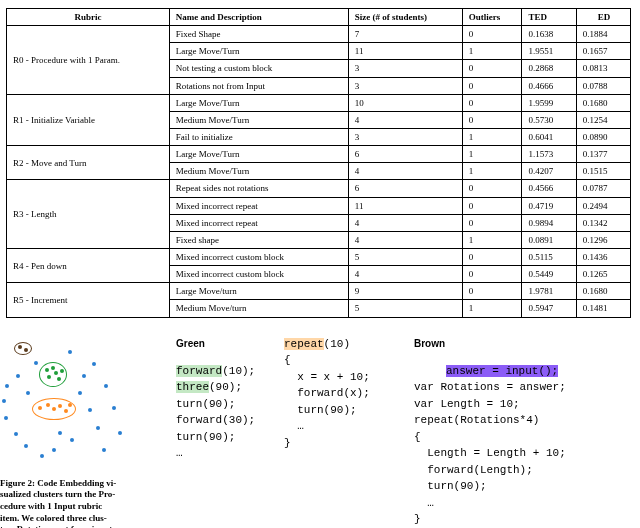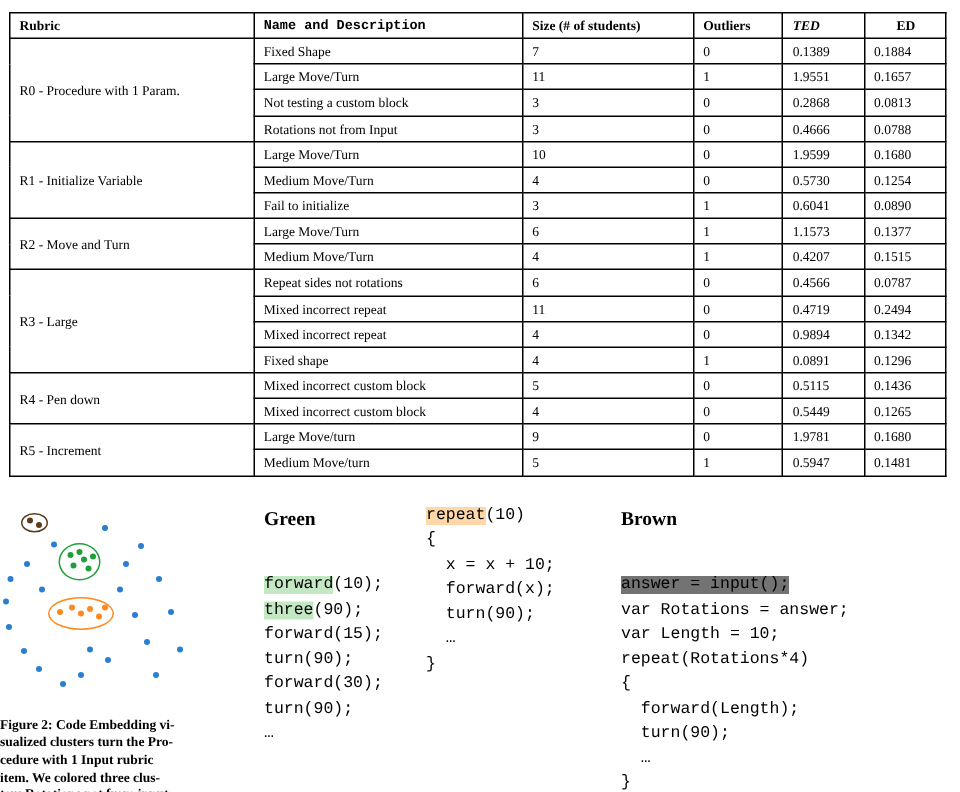--- a/index.html
+++ b/index.html
@@ -1,52 +1,52 @@
 <!DOCTYPE html>
 <html><head>
 <meta charset="utf-8">
 <style>
   * { box-sizing: border-box; margin: 0; padding: 0; }
   body { font-family: "Times New Roman", Times, serif; font-size: 9.5px; color: #000; background: #fff; width: 640px; }
   .page { padding: 8px 8px 0 0; }
   table { border-collapse: collapse; width: 625px; margin-left: 6px; }
   th, td { border: 1px solid #000; padding: 2px 6px; text-align: left; font-size: 9px; line-height: 1.35; vertical-align: middle; }
   th { font-weight: bold; }
-  .rubric-col { width: 150px; }
-  .name-col { width: 165px; font-family: Liberation Mono, monospace; }
+  .rubric-col { width: 150px; text-align: center; }
+  .name-col { width: 165px; }
   .size-col { width: 105px; }
   .out-col { width: 55px; }
-  .ted-col { width: 50px; font-style: italic; }
+  .ted-col { width: 50px; }
   .ed-col { width: 50px; padding-left: 21px; }
 
   .lower { display: flex; margin-top: 18px; }
 
   .scatter-col { width: 132px; padding-left: 0; }
   .scatter { position: relative; width: 128px; height: 130px; margin-left: 0; }
   .dot { position: absolute; width: 4px; height: 4px; border-radius: 50%; }
   .blue { background: #2a7fd1; }
   .green { background: #1f9e3a; }
   .orange { background: #ff8a1f; }
   .brown { background: #5a3b1d; }
   .ring { position: absolute; border-radius: 50%; background: transparent; }
   .ring-brown { border: 1.5px solid #5a3b1d; width: 18px; height: 13px; left: 14px; top: 6px; }
   .ring-green { border: 1.5px solid #1f9e3a; width: 28px; height: 25px; left: 39px; top: 26px; }
   .ring-orange { border: 1.5px solid #ff8a1f; width: 44px; height: 22px; left: 32px; top: 62px; }
 
   .figcap { font-size: 9px; font-weight: bold; line-height: 1.3; margin-top: 12px; padding-left: 0; }
 
   .code-cols { flex: 1; display: flex; gap: 0; padding-left: 44px; }
   .code-col { font-family: Consolas, "Courier New", monospace; font-size: 11px; line-height: 1.5; }
-  .code-col .hdr { font-family: Liberation Serif, serif; font-weight: bold; font-size: 13px; margin-bottom: 27px; }
+  .code-col .hdr { font-family: Liberation Sans, sans-serif; font-weight: bold; font-size: 10px; margin-bottom: 12px; }
   .code-col.green-col { width: 108px; }
   .code-col.orange-col { width: 130px; }
   .code-col.brown-col { width: 200px; }
   .hl-green { background: #c4e8c4; }
   .hl-orange { background: #ffd7a8; }
-  .hl-pink { background: #737373; }
+  .hl-pink { background: #8b5cf6; margin-left: 32px; }
 </style>
 </head>
 <body>
 
 <div class="page">
 
   <table>
     <thead>
       <tr>
         <th class="rubric-col">Rubric</th>
@@ -56,21 +56,21 @@
         <th class="ted-col">TED</th>
         <th class="ed-col">ED</th>
       </tr>
     </thead>
     <tbody id="tbody">
         <tr>
           <td rowspan="4">R0 - Procedure with 1 Param.</td>
           <td>Fixed Shape</td>
           <td>7</td>
           <td>0</td>
-          <td>0.1389</td>
+          <td>0.1638</td>
           <td>0.1884</td>
         </tr>
         <tr>
           <td>Large Move/Turn</td>
           <td>11</td>
           <td>1</td>
           <td>1.9551</td>
           <td>0.1657</td>
         </tr>
         <tr>
@@ -118,21 +118,21 @@
           <td>0.1377</td>
         </tr>
         <tr>
           <td>Medium Move/Turn</td>
           <td>4</td>
           <td>1</td>
           <td>0.4207</td>
           <td>0.1515</td>
         </tr>
         <tr>
-          <td rowspan="4">R3 - Large</td>
+          <td rowspan="4">R3 - Length</td>
           <td>Repeat sides not rotations</td>
           <td>6</td>
           <td>0</td>
           <td>0.4566</td>
           <td>0.0787</td>
         </tr>
         <tr>
           <td>Mixed incorrect repeat</td>
           <td>11</td>
           <td>0</td>
@@ -241,21 +241,20 @@
         <span>ters Rotations not from input</span><br>
         
       </div>
     </div>
 
     <div class="code-cols">
       <div class="code-col green-col">
         <div class="hdr">Green</div>
         <div><span class="hl-green">forward</span><span>(10);</span></div>
         <div><span class="hl-green">three</span><span>(90);</span></div>
-        <div>forward(15);</div>
         <div>turn(90);</div>
         <div>forward(30);</div>
         <div>turn(90);</div>
         <div>…</div>
       </div>
 
       <div class="code-col orange-col">
         <div><span class="hl-orange">repeat</span><span>(10)</span></div>
         <div>{</div>
         <div style="white-space:pre">  x = x + 10;</div>
@@ -265,20 +264,21 @@
         <div>}</div>
       </div>
 
       <div class="code-col brown-col">
         <div class="hdr">Brown</div>
         <div><span class="hl-pink">answer = input();</span></div>
         <div>var Rotations = answer;</div>
         <div>var Length = 10;</div>
         <div>repeat(Rotations*4)</div>
         <div>{</div>
+        <div style="white-space:pre">  Length = Length + 10;</div>
         <div style="white-space:pre">  forward(Length);</div>
         <div style="white-space:pre">  turn(90);</div>
         <div style="white-space:pre">  …</div>
         <div>}</div>
       </div>
     </div>
   </div>
 
 </div>
 

